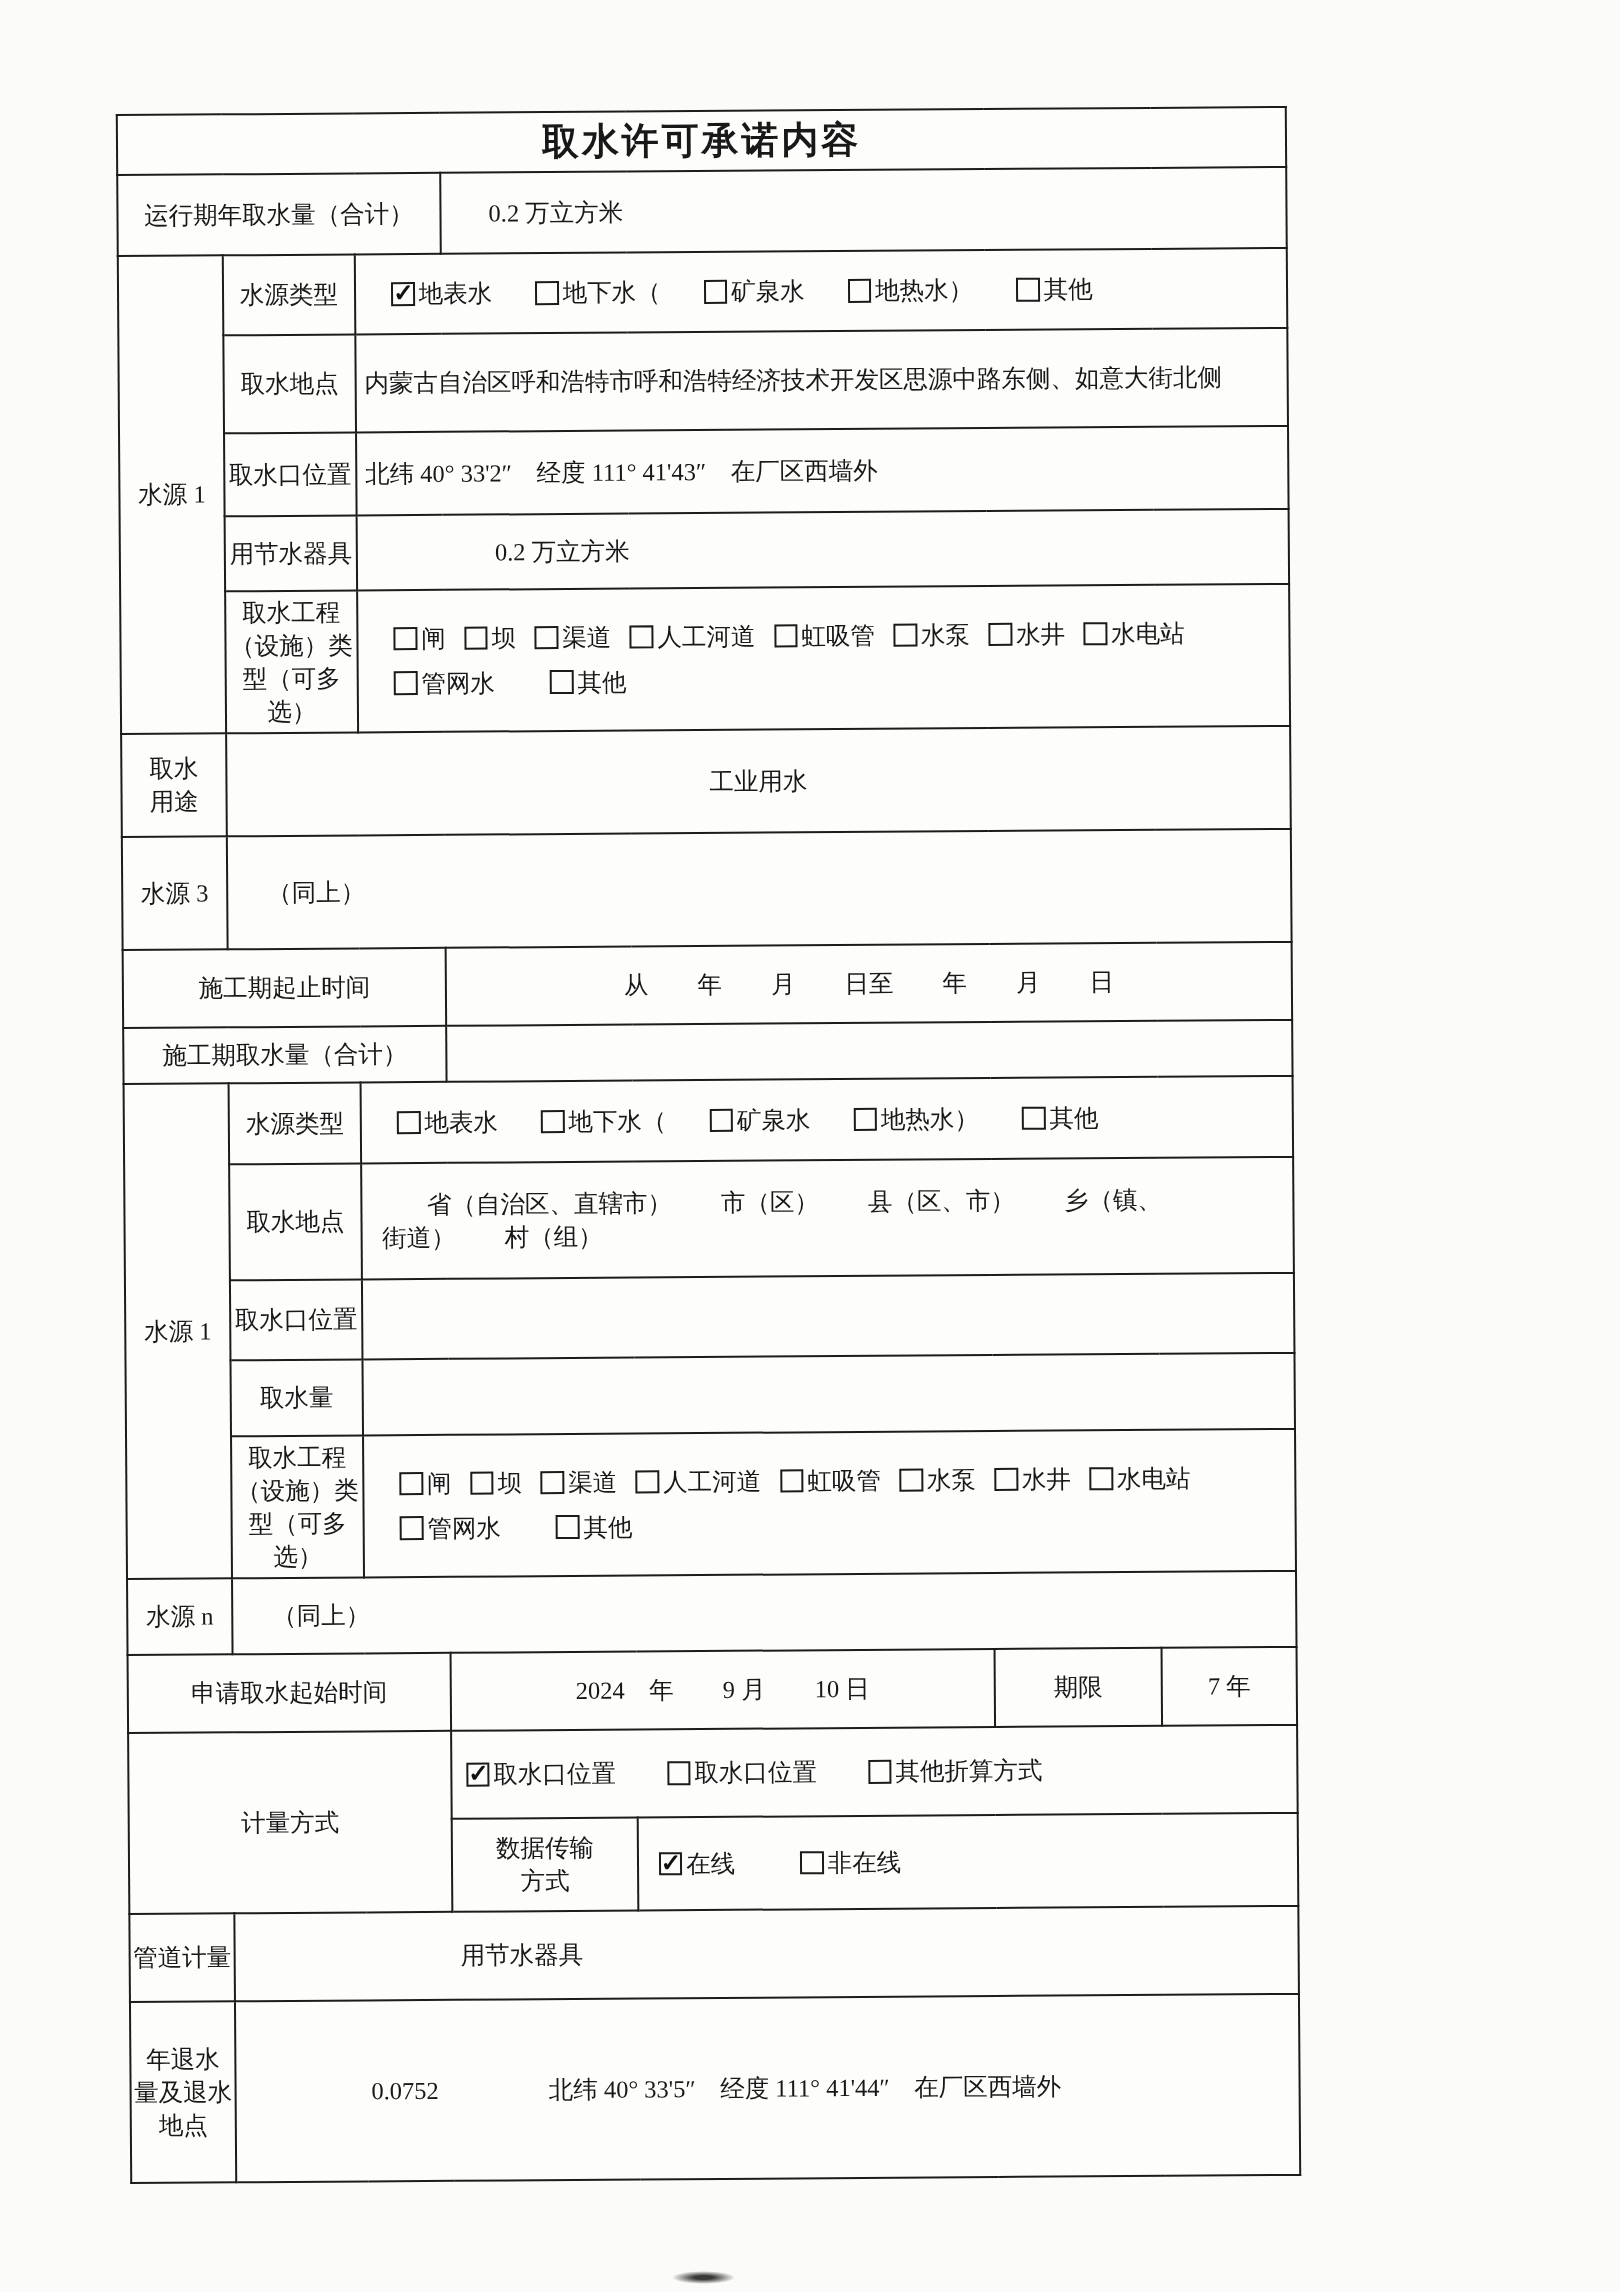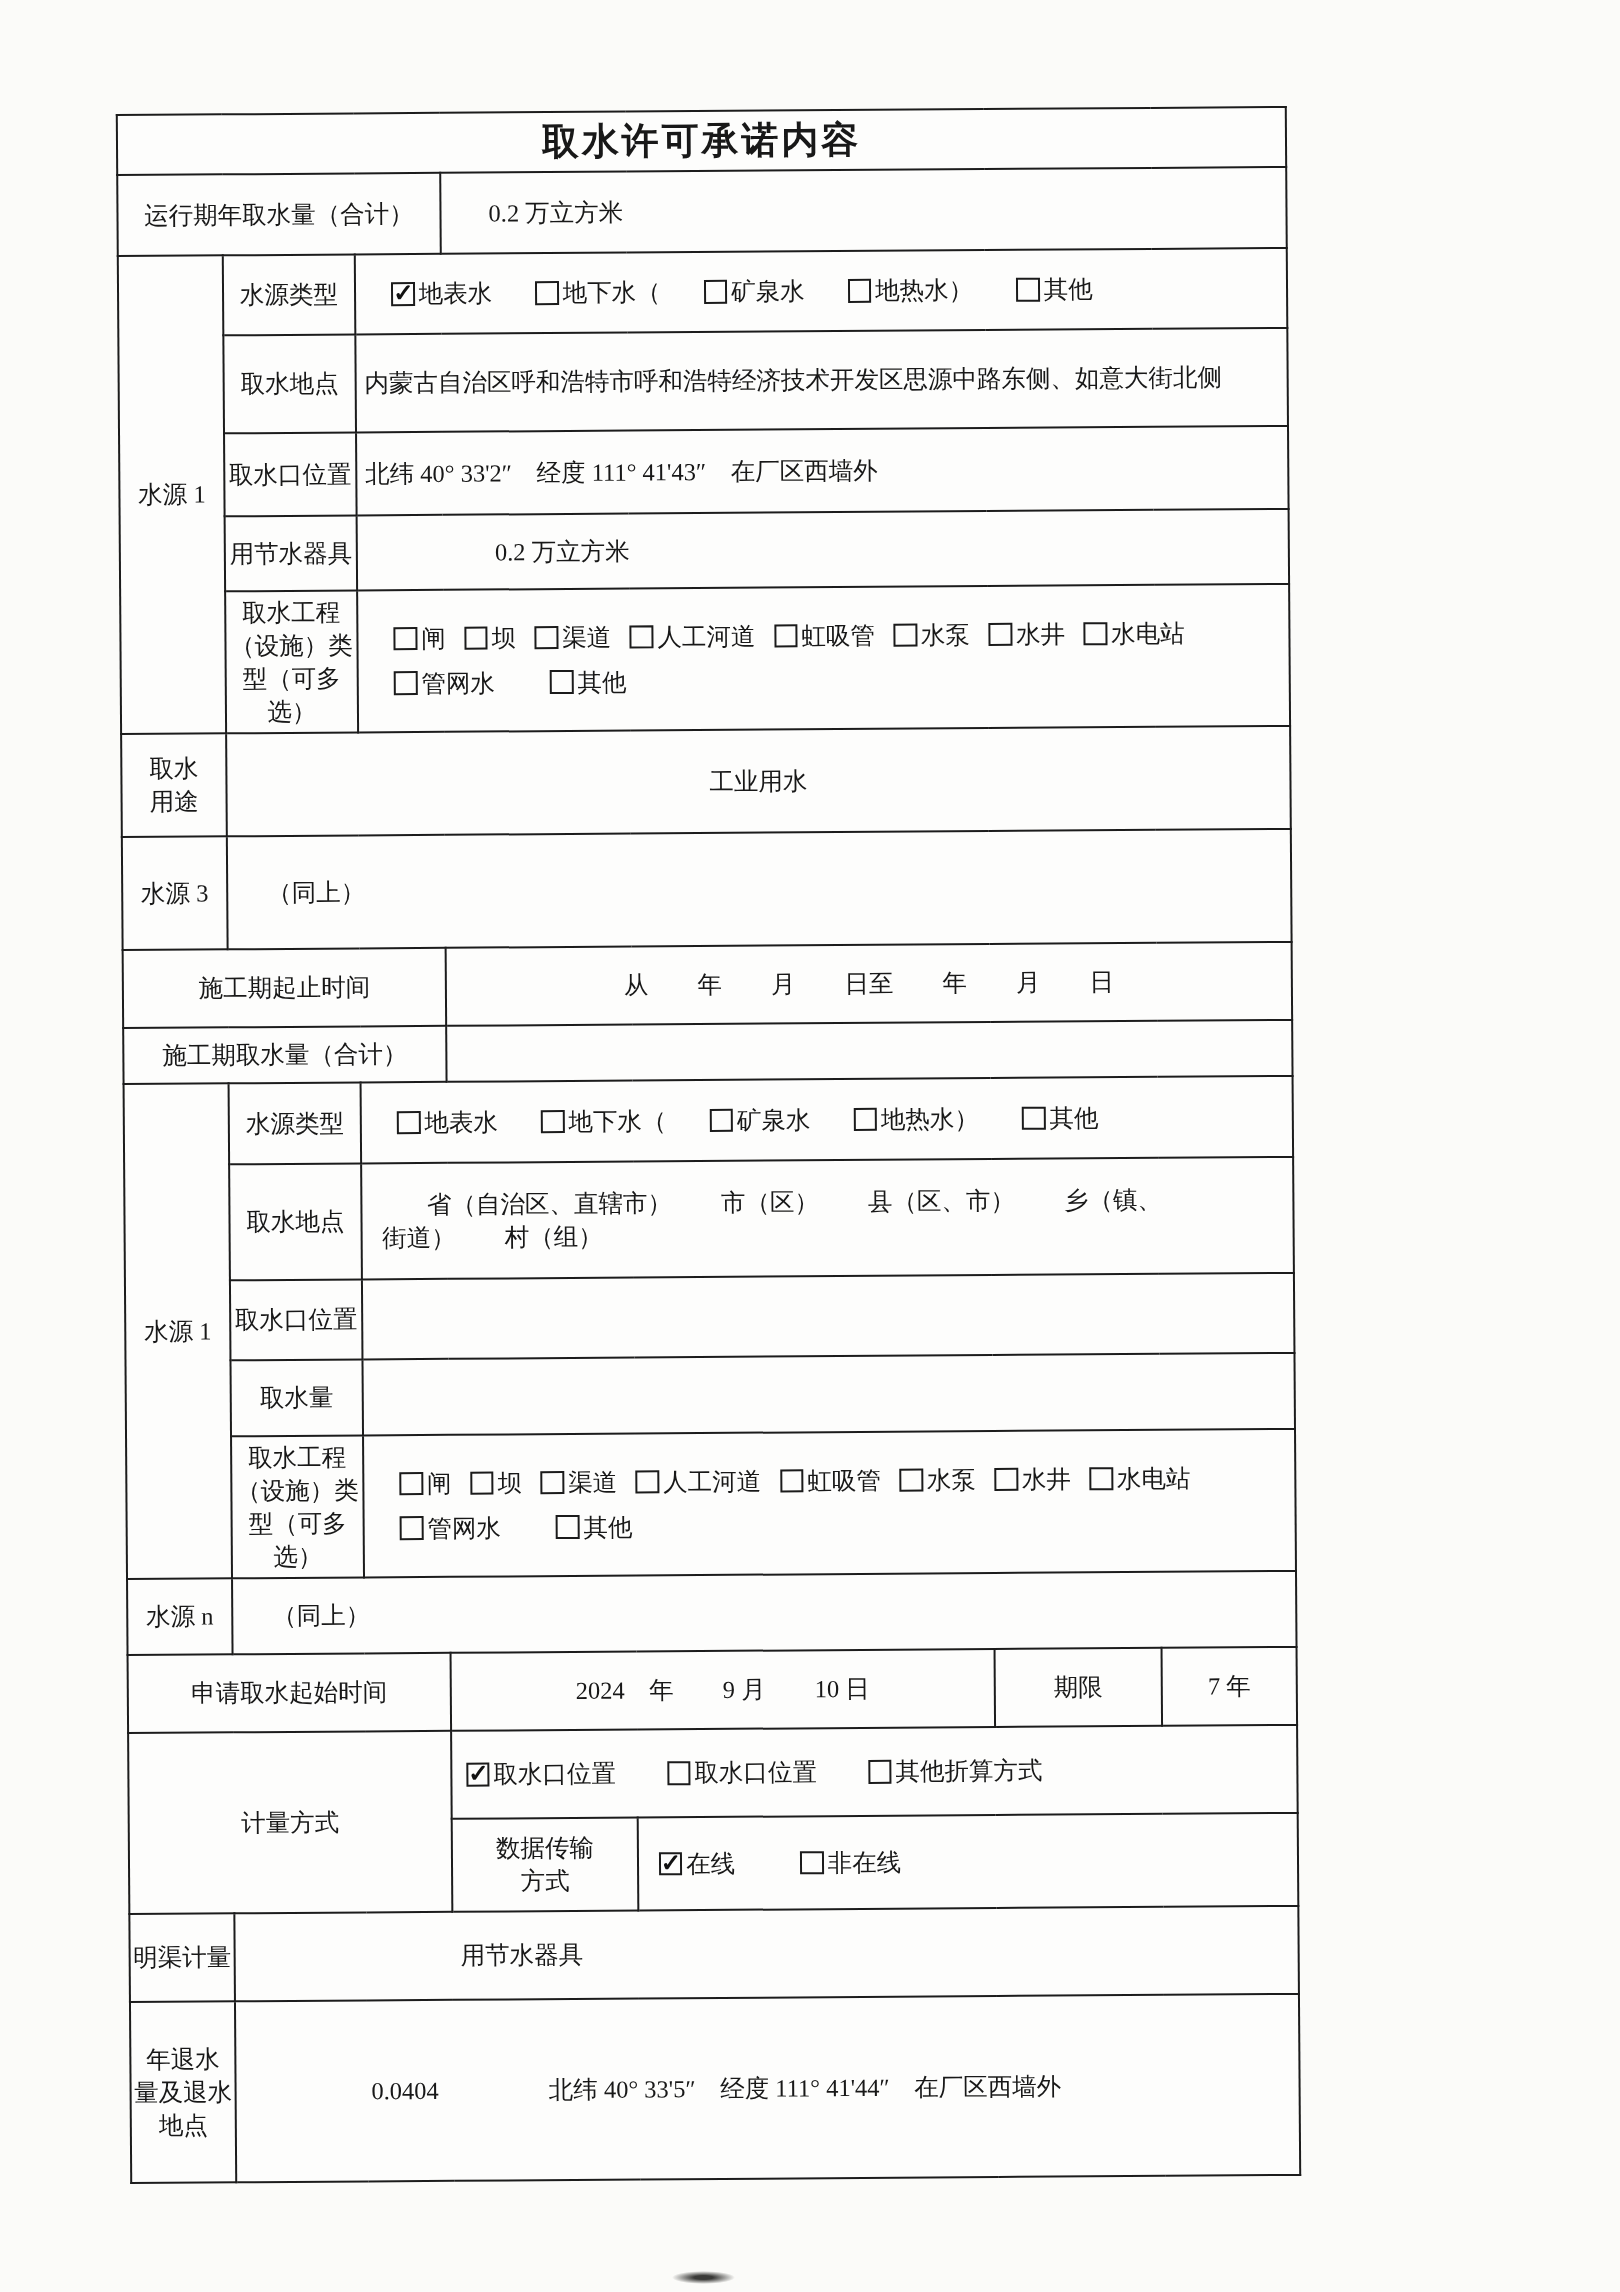--- a/index.html
+++ b/index.html
@@ -376,30 +376,30 @@
 
           <span class="cb-item">
                 <span class="cb" data-checked="false"></span>
                 <span>非在线</span>
               </span>
         </div>
     </td>
   </tr>
 
   <tr style="height:88px">
-    <td class="lbl">明渠计量</td>
+    <td class="lbl">管道计量</td>
     <td colspan="6" class="val pl230">用节水器具</td>
   </tr>
 
   <tr style="height:181px">
     <td class="lbl pre">年退水
 量及退水
 地点</td>
     <td colspan="6" class="val">
-      <span class="drain-vol">0.0404</span><span class="drain-loc">北纬 40° 33'5″　经度 111° 41'44″　在厂区西墙外</span>
+      <span class="drain-vol">0.0752</span><span class="drain-loc">北纬 40° 33'5″　经度 111° 41'44″　在厂区西墙外</span>
     </td>
   </tr>
 </tbody>
     </table>
 </div>
 
 <div class="smudge"></div>
 
 
 </body></html>

